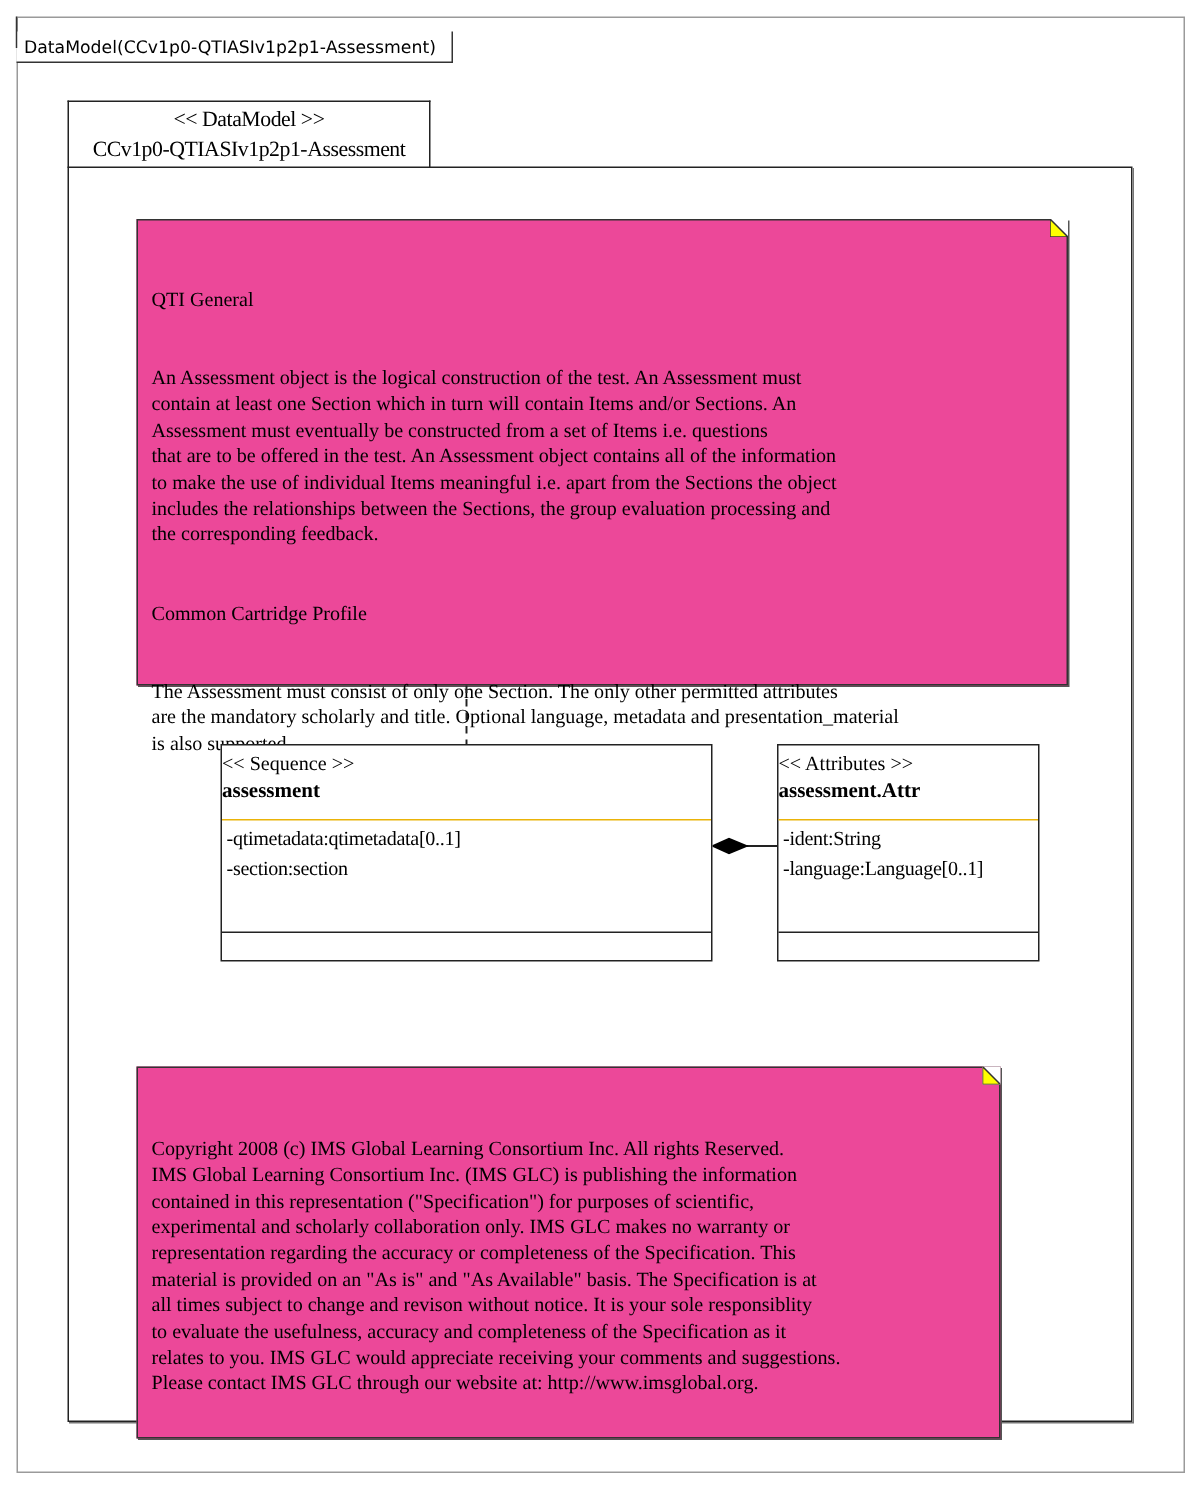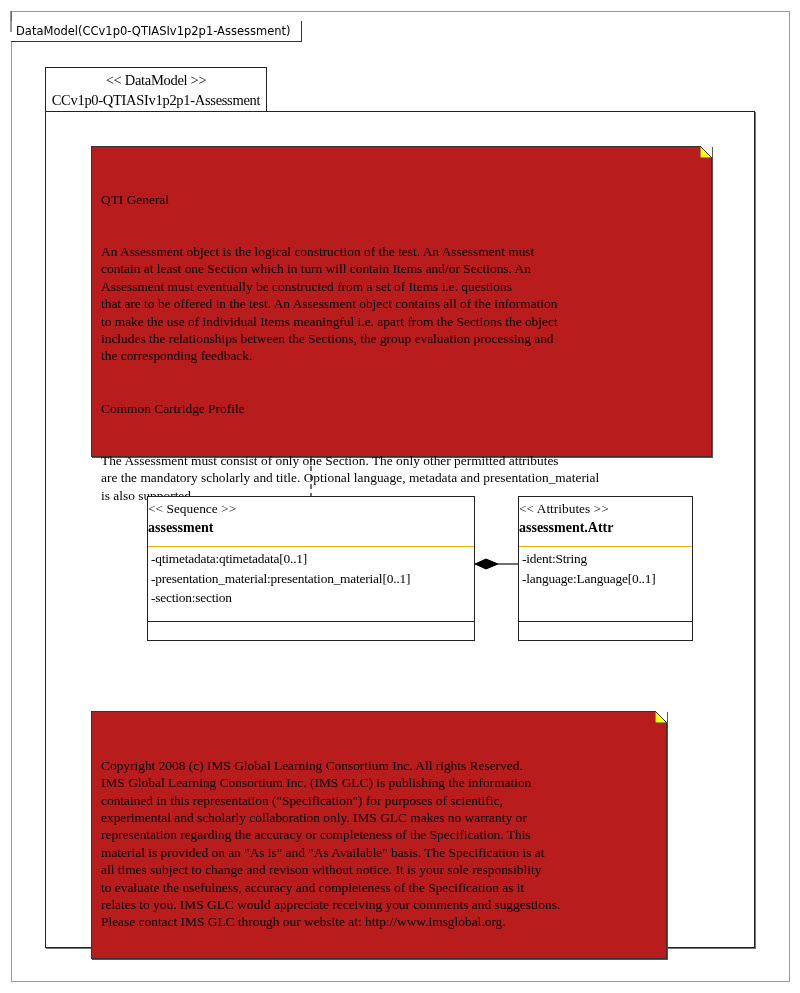--- a/index.html
+++ b/index.html
@@ -1,22 +1,22 @@
 <!DOCTYPE html>
 <html><head>
 <meta charset="utf-8">
 <style>
   html, body { margin:0; padding:0; background:#ffffff; }
   body { width:800px; height:993px; position:relative; overflow:hidden; font-family:"Liberation Serif", serif; color:#000; }
   .abs { position:absolute; box-sizing:border-box; }
   #frame { left:11px; top:11px; width:779px; height:971px; border:1px solid #9a9a9a; border-top:1px solid #9a9a9a; }
   #frame-tab { left:11px; top:11px; height:21px; padding:0 10px 0 5px; font-family:"DejaVu Sans", sans-serif; font-size:11.5px; line-height:20px; border-right:1px solid #333; border-bottom:1px solid #333; background:#fff; white-space:nowrap;margin-top:10px; }
-  #pkg-tab { left:45px; top:67px; width:222px; height:45px; border:1px solid #222; border-bottom:none; text-align:center; font-size:14.5px; line-height:20px; padding-top:2px; white-space:nowrap; letter-spacing:-0.3px; }
+  #pkg-tab { left:45px; top:67px; width:242px; height:45px; border:1px solid #222; border-bottom:none; text-align:center; font-size:14.5px; line-height:20px; padding-top:2px; white-space:nowrap; letter-spacing:-0.3px; }
   #pkg-body { left:45px; top:111px; width:710px; height:837px; border:1px solid #222; box-shadow:1px 1px 0 #777; }
-  .note { background:#b91c1c; border:1px solid #333; box-shadow:1px 1px 0 #555; font-size:13.4px; line-height:17.4px; padding:8px 9px; white-space:pre-line; }
+  .note { background:#ec4899; border:1px solid #333; box-shadow:1px 1px 0 #555; font-size:13.4px; line-height:17.4px; padding:8px 9px; white-space:pre-line; }
   .note .fold { position:absolute; right:-1px; top:-1px; width:12px; height:12px; background:#fff; }
   .note .fold svg { position:absolute; left:0; top:0; }
   #note1 { left:91px; top:146px; width:621px; height:311px; padding-top:9px; }
   #note2 { left:91px; top:711px; width:576px; height:248px; padding-top:10px; }
   .p { margin:0 0 17.4px 0; }
   .uml { background:#fff; border:1px solid #222; }
   .uml .hdr { text-align:left; border-bottom:1px solid #eab308; font-size:13.4px; line-height:19px; padding-top:2px; }
   .uml .hdr .name { font-weight:bold; font-size:14px; }
   .uml .attrs { border-bottom:1px solid #222; font-size:13.4px; line-height:19.5px; padding:2px 3px; letter-spacing:-0.2px; white-space:nowrap; }
   #cls-assess { left:147px; top:496px; width:328px; height:145px; }
@@ -68,21 +68,20 @@
   <polygon points="475,564 486,559 498,564 486,569" fill="#000" stroke="#000"></polygon>
 </svg>
 
 <div class="abs uml" id="cls-assess">
   <div class="hdr">
     <div>&lt;&lt; Sequence &gt;&gt;</div>
     <div class="name">assessment</div>
   </div>
   <div class="attrs">
     <div>-qtimetadata:qtimetadata[0..1]</div>
-    <div>-presentation_material:presentation_material[0..1]</div>
     <div>-section:section</div>
   </div>
   <div></div>
 </div>
 
 <div class="abs uml" id="cls-attr">
   <div class="hdr">
     <div>&lt;&lt; Attributes &gt;&gt;</div>
     <div class="name">assessment.Attr</div>
   </div>

